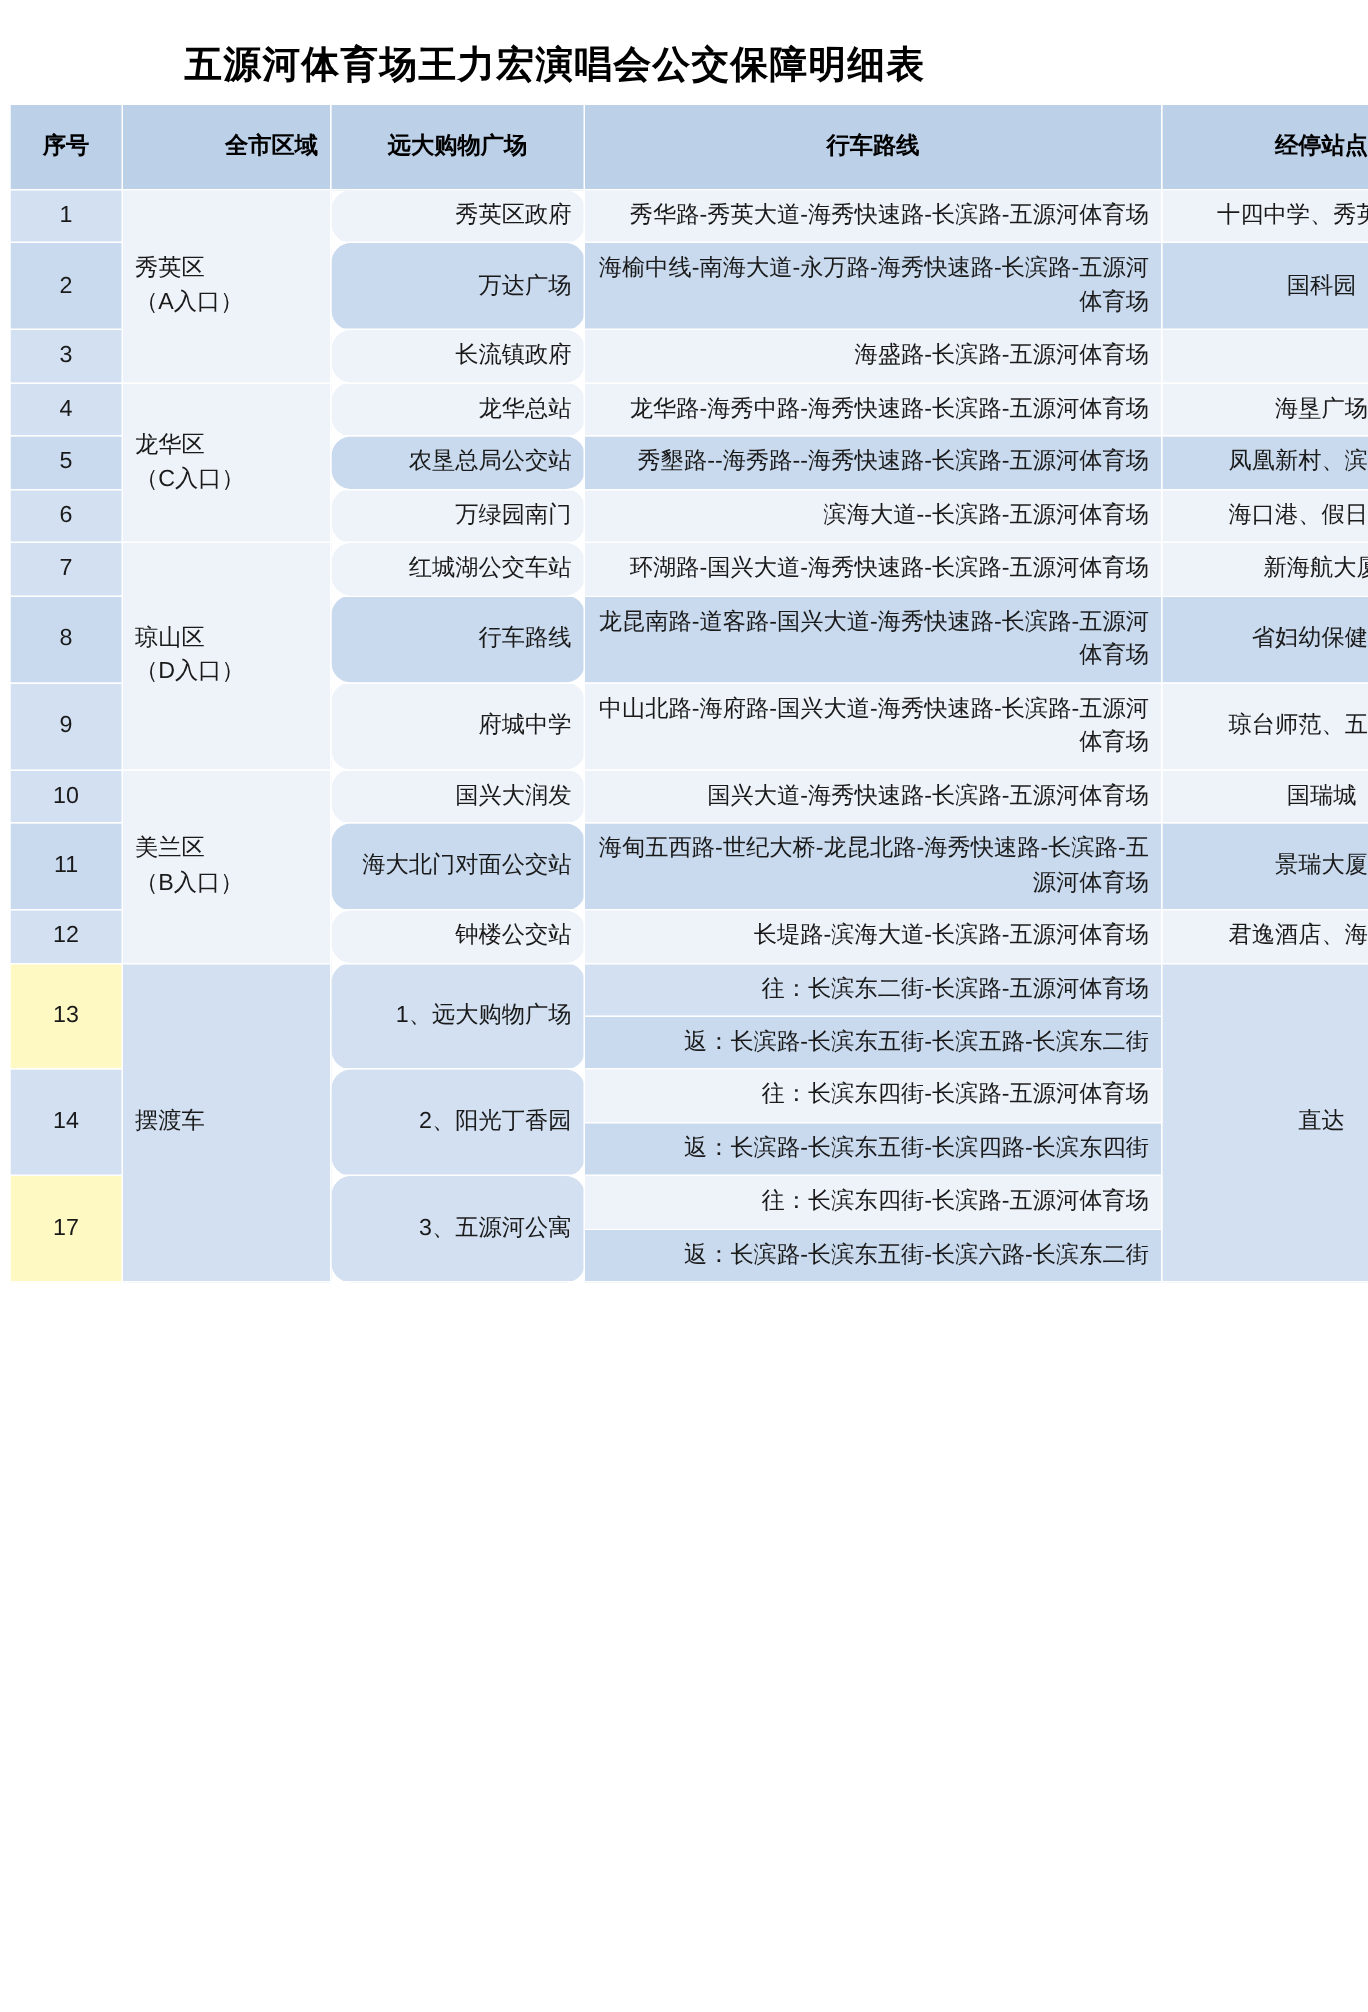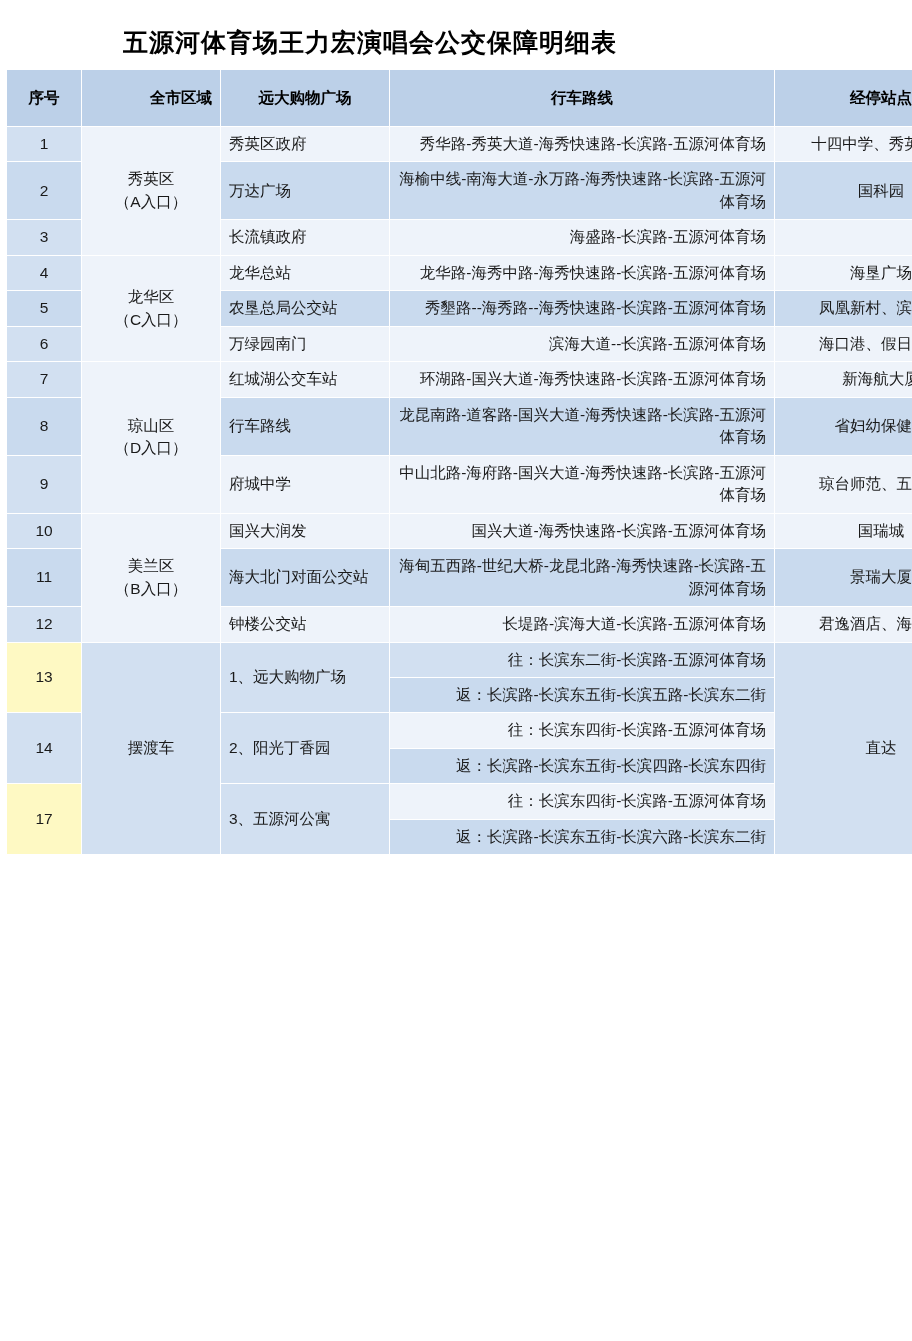--- a/index.html
+++ b/index.html
@@ -50,22 +50,22 @@
   .c-area  { width: 122px; text-align: right; }
   .c-stop  { width: 152px; text-align: center; }
   .c-route { width: 368px; text-align: center; }
   .c-pass  { width: 196px; text-align: center; }
   .bg-b { background: #c9daee; }
   .bg-c { background: #eef3fa; }
   .bg-d { background: #fef9c3; }
   .bg-e { background: #d2e0f1; }
 
   td.idx   { text-align: center; }
-  td.area  { text-align: center; }
-  td.stop  { text-align: left; }
+  td.area  { }
+  td.stop  { text-align: right; border-radius: 13px; }
   td.route { text-align: right; }
   td.pass  { text-align: center; }
 </style>
 </head>
 <body>
 
 <div class="sheet">
 
   <div class="title">五源河体育场王力宏演唱会公交保障明细表</div>
 

